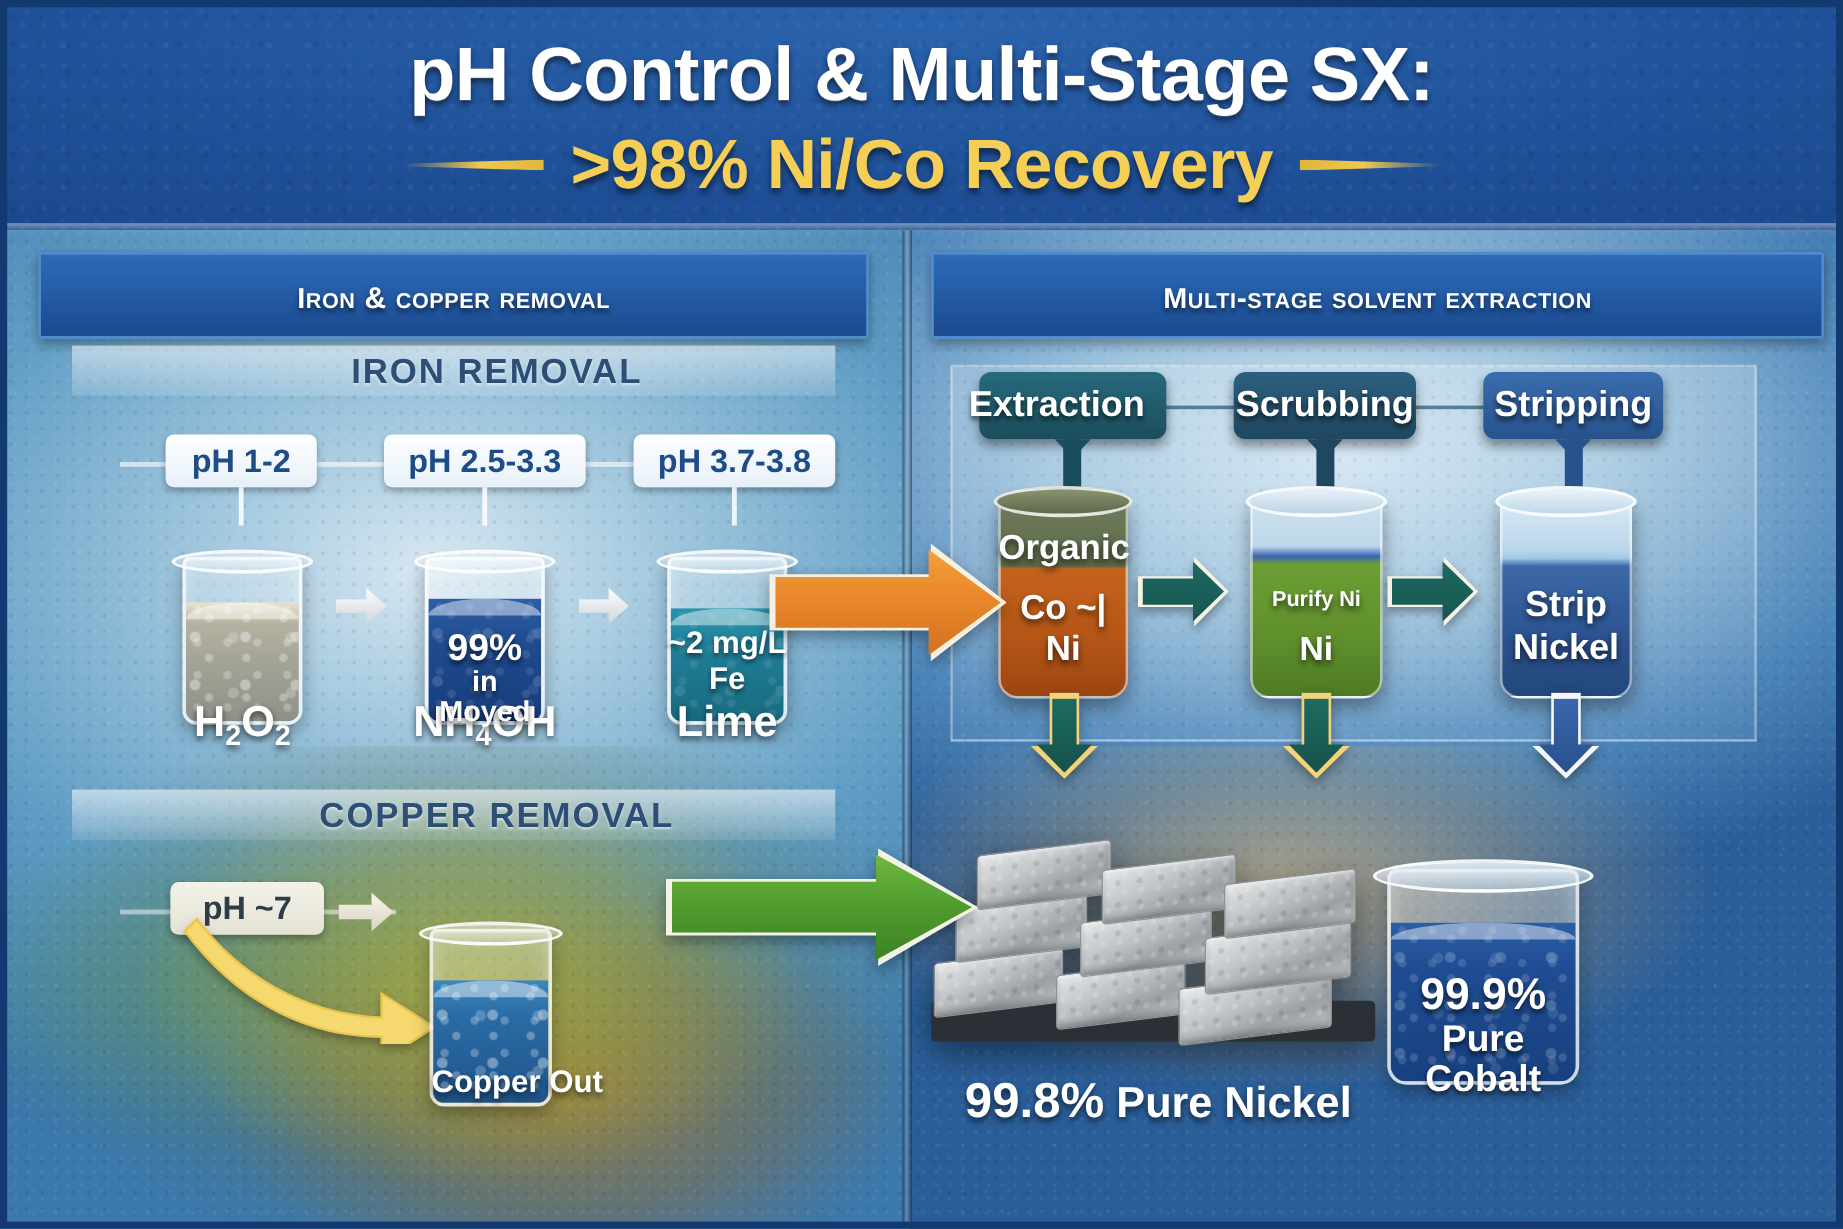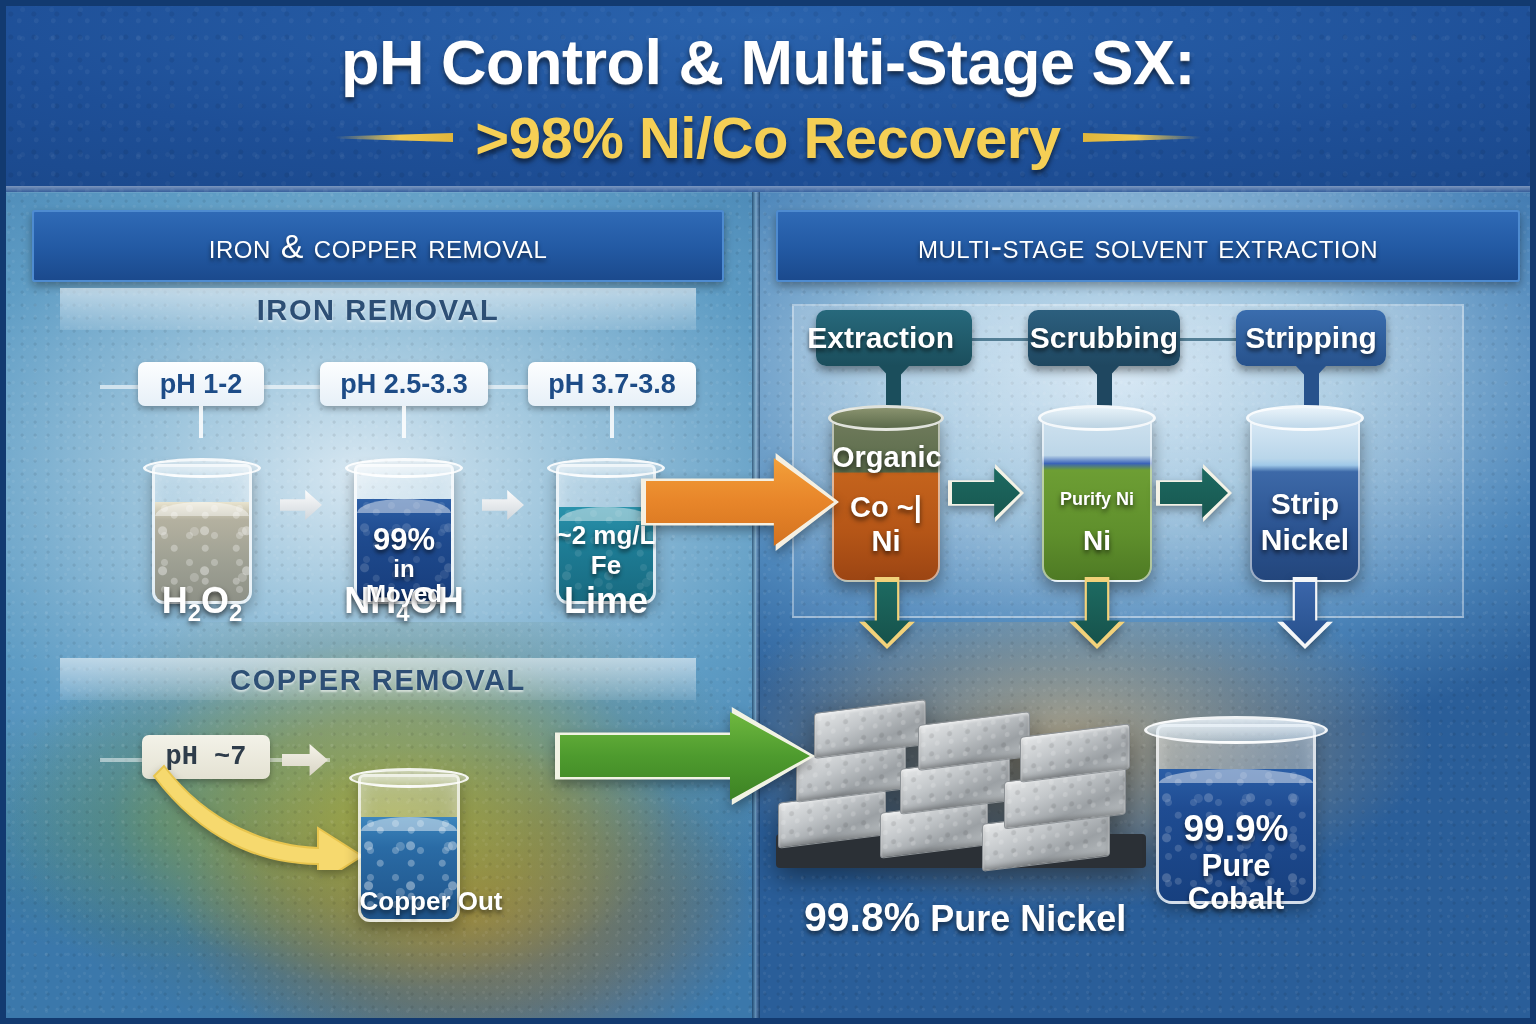--- a/index.html
+++ b/index.html
@@ -79,30 +79,30 @@
   .divider{position:absolute;left:752px;top:192px;width:8px;height:832px;
     background:linear-gradient(90deg,rgba(8,34,66,.55),rgba(255,255,255,.22),rgba(8,34,66,.55));z-index:25;}
 
   
   .sec-bar{
     position:absolute;height:72px;display:flex;align-items:center;justify-content:center;
     background:linear-gradient(180deg,#2f6ab6 0%,#235aa4 52%,#1b4a8d 100%);
     border:2px solid #4e8bd0;border-radius:3px;
     box-shadow:0 4px 10px rgba(0,0,0,.35);
   }
-  .sec-bar span{color:#fff;font-size:34px;font-weight:400;letter-spacing:.5px;
+  .sec-bar span{color:#fff;font-size:25px;font-weight:700;letter-spacing:.5px;
     text-shadow:0 3px 4px rgba(0,0,0,.55);font-variant:small-caps;text-transform:lowercase;}
   .sec-bar span::first-letter{font-size:34px;}
   #bar-left{left:32px;top:18px;width:692px;}
   #bar-right{left:20px;top:18px;width:744px;}
 
   
   .sub-title{
     position:absolute;text-align:center;color:#2d4f75;font-size:29px;font-weight:700;
-    letter-spacing:1.6px;text-shadow:0 2px 2px rgba(255,255,255,.55);
+    letter-spacing:1.6px;text-shadow:0 2px 2px rgba(255,255,255,.55);margin-left:36px;
   }
   .band{position:absolute;height:42px;background:linear-gradient(180deg,rgba(255,255,255,.55),rgba(255,255,255,.12));}
 
   
   .chip{
     position:absolute;height:44px;display:flex;align-items:center;justify-content:center;
     padding:0 16px;border-radius:7px;
     background:linear-gradient(180deg,#fdfeff 0%,#e7f0f8 100%);
     box-shadow:0 3px 6px rgba(0,0,0,.3);
     color:#1d4c87;font-size:27px;font-weight:700;white-space:nowrap;
@@ -282,21 +282,21 @@
       <div class="bk-rim"></div>
       <div class="bk-label" style="top:58px;font-size:26px;">~2 mg/L</div>
       <div class="bk-label" style="top:88px;font-size:26px;">Fe</div>
     </div>
     <div class="bk-caption" style="left:516px;top:388px;width:180px;">Lime</div>
 
     <div class="band" style="left:60px;top:466px;width:636px;"></div>
     <div class="sub-title" style="left:60px;top:472px;width:636px;">COPPER REMOVAL</div>
 
     <div class="hline" style="left:100px;top:566px;width:230px;background:rgba(255,255,255,.5);"></div>
-    <div class="chip dark" style="left:142px;top:543px;width:128px;font-family:Liberation Mono, monospace;">pH ~7</div>
+    <div class="chip dark" style="left:142px;top:543px;width:128px;">pH ~7</div>
     <div class="sm-arrow" style="left:282px;top:552px;width:46px;height:32px;background:linear-gradient(180deg,#f6f4ea,#d8d4c4);"></div>
 
     <svg class="curve-arrow" style="left:150px;top:568px;width:220px;height:110px;" viewBox="0 0 220 110">
       <path d="M14 6 C 60 66, 120 86, 168 88 L 168 68 L 212 96 L 168 124 L 168 104 C 112 104, 52 80, 4 16 Z" fill="#f6d96e" stroke="#e8c54e" stroke-width="2"></path>
     </svg>
 
     <div class="beaker" style="left:358px;top:550px;width:102px;height:148px;">
       <div class="bk-glass">
         <div class="bk-liq" style="height:72%;background:linear-gradient(180deg,#3d86bd 0%,#2a6ba5 30%,#1f548a 100%);">
           <div class="bubbles"></div>

